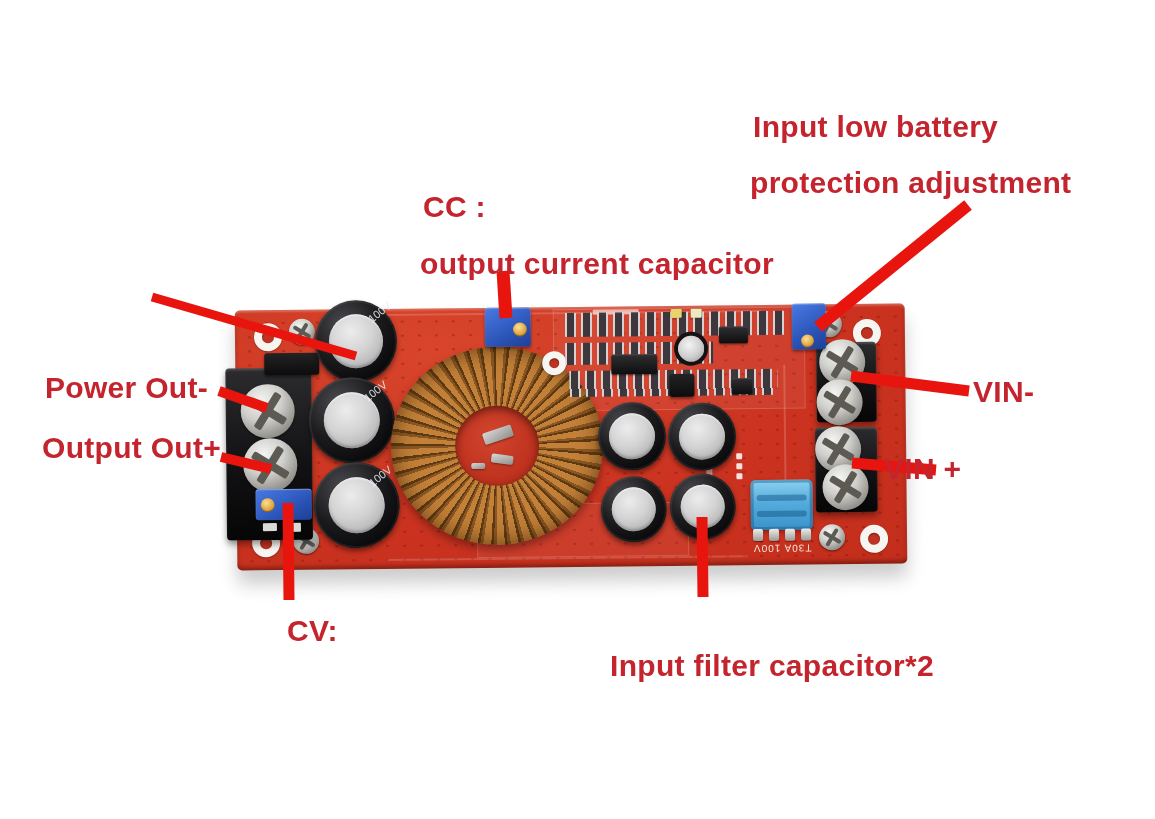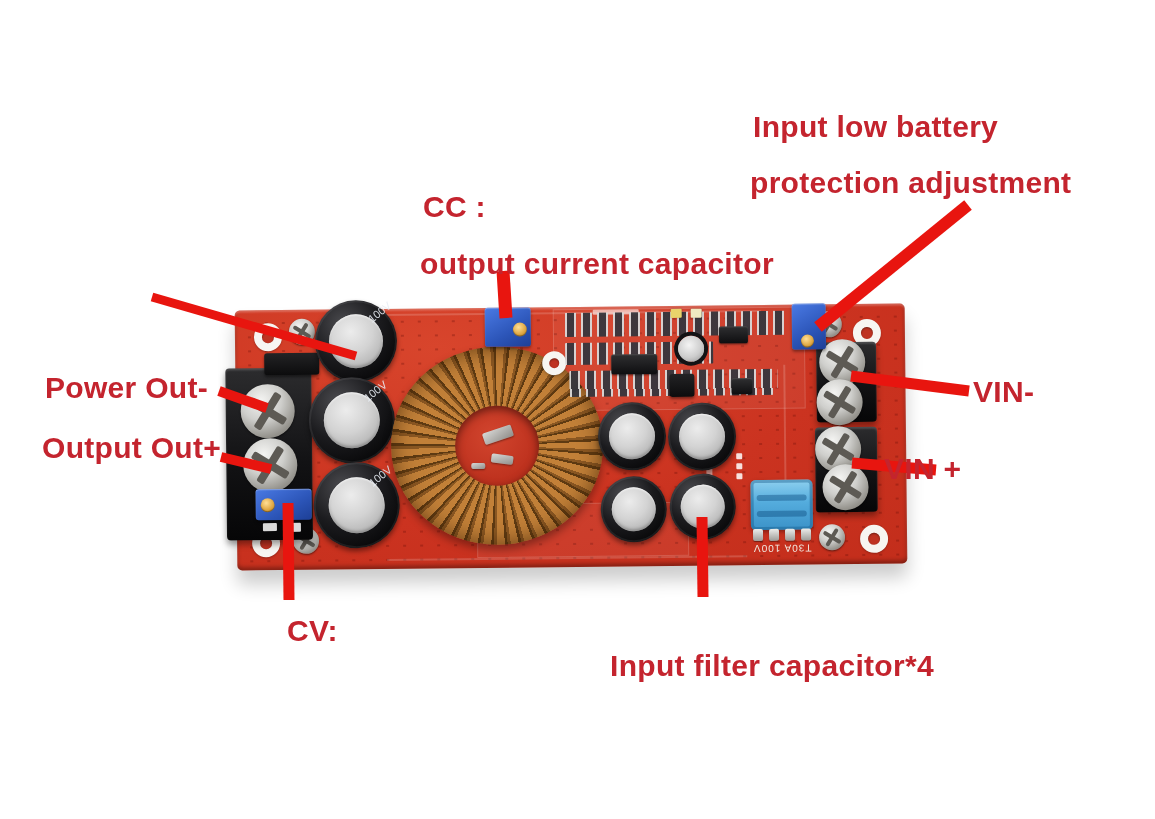--- a/index.html
+++ b/index.html
@@ -206,15 +206,15 @@
   <div class="ann" style="left:45px;top:372px;">Power Out-</div>
 
   <div class="ann" style="left:750px;top:167px;">protection adjustment</div>
   <div class="ann" style="left:42px;top:432px;">Output Out+</div>
 
   <div class="ann" style="left:973px;top:376px;">VIN-</div>
   <div class="ann" style="left:884px;top:453px;">VIN +</div>
 
   <div class="ann" style="left:246px;top:615px;margin-left:41px;">CV:</div>
 
-  <div class="ann" style="left:610px;top:650px;">Input filter capacitor*4</div>
+  <div class="ann" style="left:610px;top:650px;">Input filter capacitor*2</div>
 
 </div>
 
 </body></html>

